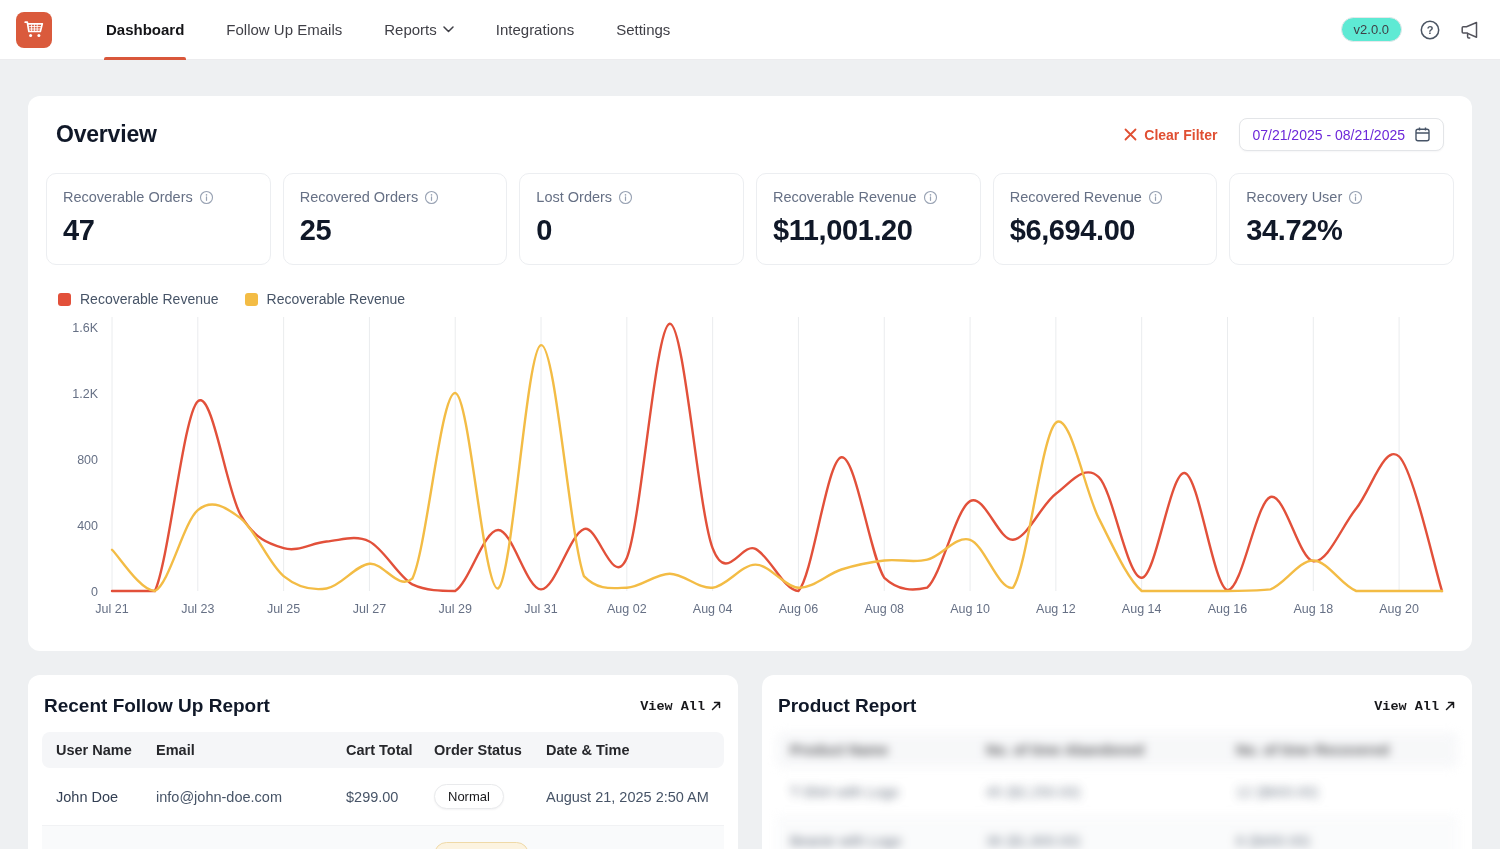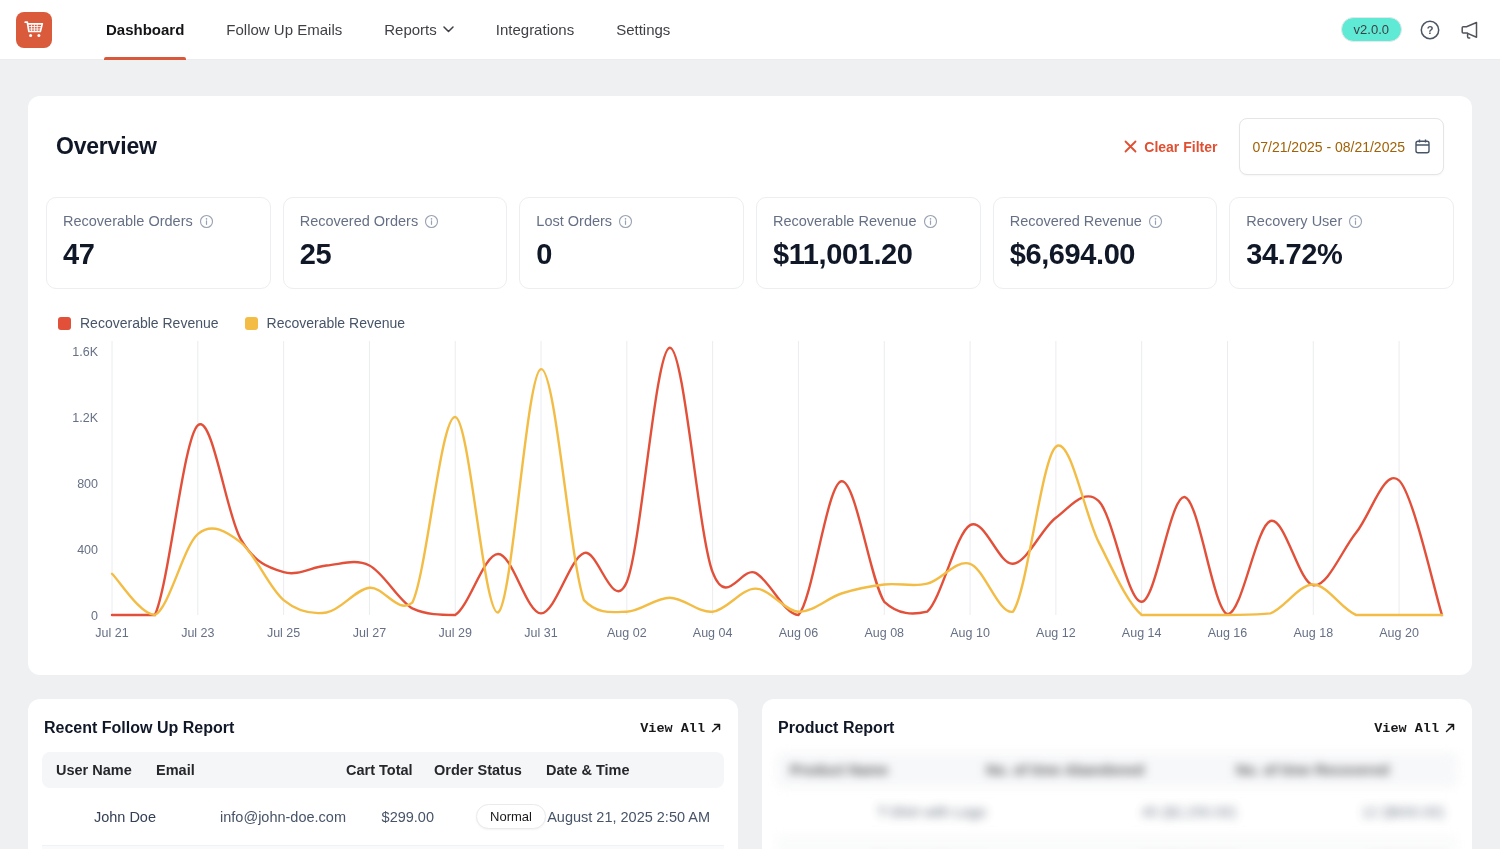--- a/index.html
+++ b/index.html
@@ -18,46 +18,46 @@
   .icon-btn { display:flex; align-items:center; justify-content:center; cursor:pointer; }
 
   
   main { padding:36px 28px 0 28px; }
   .card { background:#fff; border-radius:12px; }
   .overview { padding:22px 18px 26px 18px; }
   .ov-head { display:flex; align-items:center; justify-content:space-between; padding:0 10px 0 10px; }
   .ov-head h1 { font-size:23px; font-weight:700; color:#101828; letter-spacing:-.2px; }
   .ov-controls { display:flex; align-items:center; gap:22px; }
   .clear { display:flex; align-items:center; gap:7px; background:none; border:none; color:#e04f32; font-size:14px; font-weight:600; cursor:pointer; font-family:inherit; }
-  .daterange { display:flex; align-items:center; gap:9px; background:#fff; border:1px solid #e3e5e8; border-radius:8px; padding:19px 12px; font-size:14px; color:#a16207; font-family:inherit; cursor:pointer; box-shadow:0 1px 2px rgba(16,24,40,.04); }
+  .daterange { display:flex; align-items:center; gap:9px; background:#fff; border:1px solid #e3e5e8; border-radius:8px; padding:7px 12px; font-size:14px; color:#6d28d9; font-family:inherit; cursor:pointer; box-shadow:0 1px 2px rgba(16,24,40,.04); }
 
   .stats { display:flex; gap:12px; margin-top:22px; }
   .stat-card { flex:1; border:1px solid #eceef1; border-radius:10px; padding:15px 16px 17px 16px; background:#fff; }
   .stat-label { display:flex; align-items:flex-end; gap:6px; font-size:14.5px; color:#667085; }
   .stat-value { margin-top:9px; font-size:29px; font-weight:700; color:#101828; letter-spacing:-.4px; }
 
   .legend { display:flex; align-items:center; gap:26px; margin:26px 0 2px 12px; }
   .legend-item { display:flex; align-items:center; gap:9px; font-size:14px; color:#475467; cursor:pointer; }
   .swatch { width:13px; height:13px; border-radius:3px; display:inline-block; }
 
   #chart { display:block; margin-top:4px; }
 
   
   .bottom { display:flex; gap:24px; margin-top:24px; }
   .report { flex:1; padding:16px 14px 0 14px; }
   .rep-head { display:flex; align-items:center; justify-content:space-between; padding:4px 2px 0 2px; }
-  .rep-head h2 { font-size:16px; font-weight:700; color:#101828; }
+  .rep-head h2 { font-size:19px; font-weight:700; color:#101828; }
   .viewall { display:flex; align-items:center; gap:5px; background:none; border:none; font-size:13.5px; font-weight:600; color:#18181b; cursor:pointer; font-family:Liberation Mono, monospace; }
 
   .tbl { margin-top:15px; }
   .tbl-head { background:#f5f6f8; border-radius:8px; font-weight:700; color:#26272b; font-size:14.5px; }
   .fu-grid { display:grid; grid-template-columns:100px 190px 88px 112px 1fr; align-items:center; padding:10px 14px; column-gap:0; }
   .pr-grid { display:grid; grid-template-columns:196px 250px 1fr; align-items:center; padding:10px 14px; }
   .tbl-row { font-size:14.5px; color:#475467; border-bottom:1px solid #f1f2f4; }
-  .tbl-row .fu-grid, .tbl-row .pr-grid { padding:16px 14px;text-align:right; }
+  .tbl-row .fu-grid, .tbl-row .pr-grid { padding:16px 14px; }
   .tbl-row.alt { background:#f9fafb; }
   .cell-name { color:#344054; }
   .pill { display:inline-block; padding:4px 13px; border-radius:999px; font-size:13px; }
   .pill-normal { background:#fff; border:1px solid #e9eaec; color:#18181b; box-shadow:0 1px 2px rgba(16,24,40,.05); }
   .pill-abandoned { background:#fcf3e0; border:1px solid #efd9a7; color:#ba7e1c; }
   .blurred { filter: blur(5px); opacity:.75; }
 </style>
 </head>
 <body>
 

